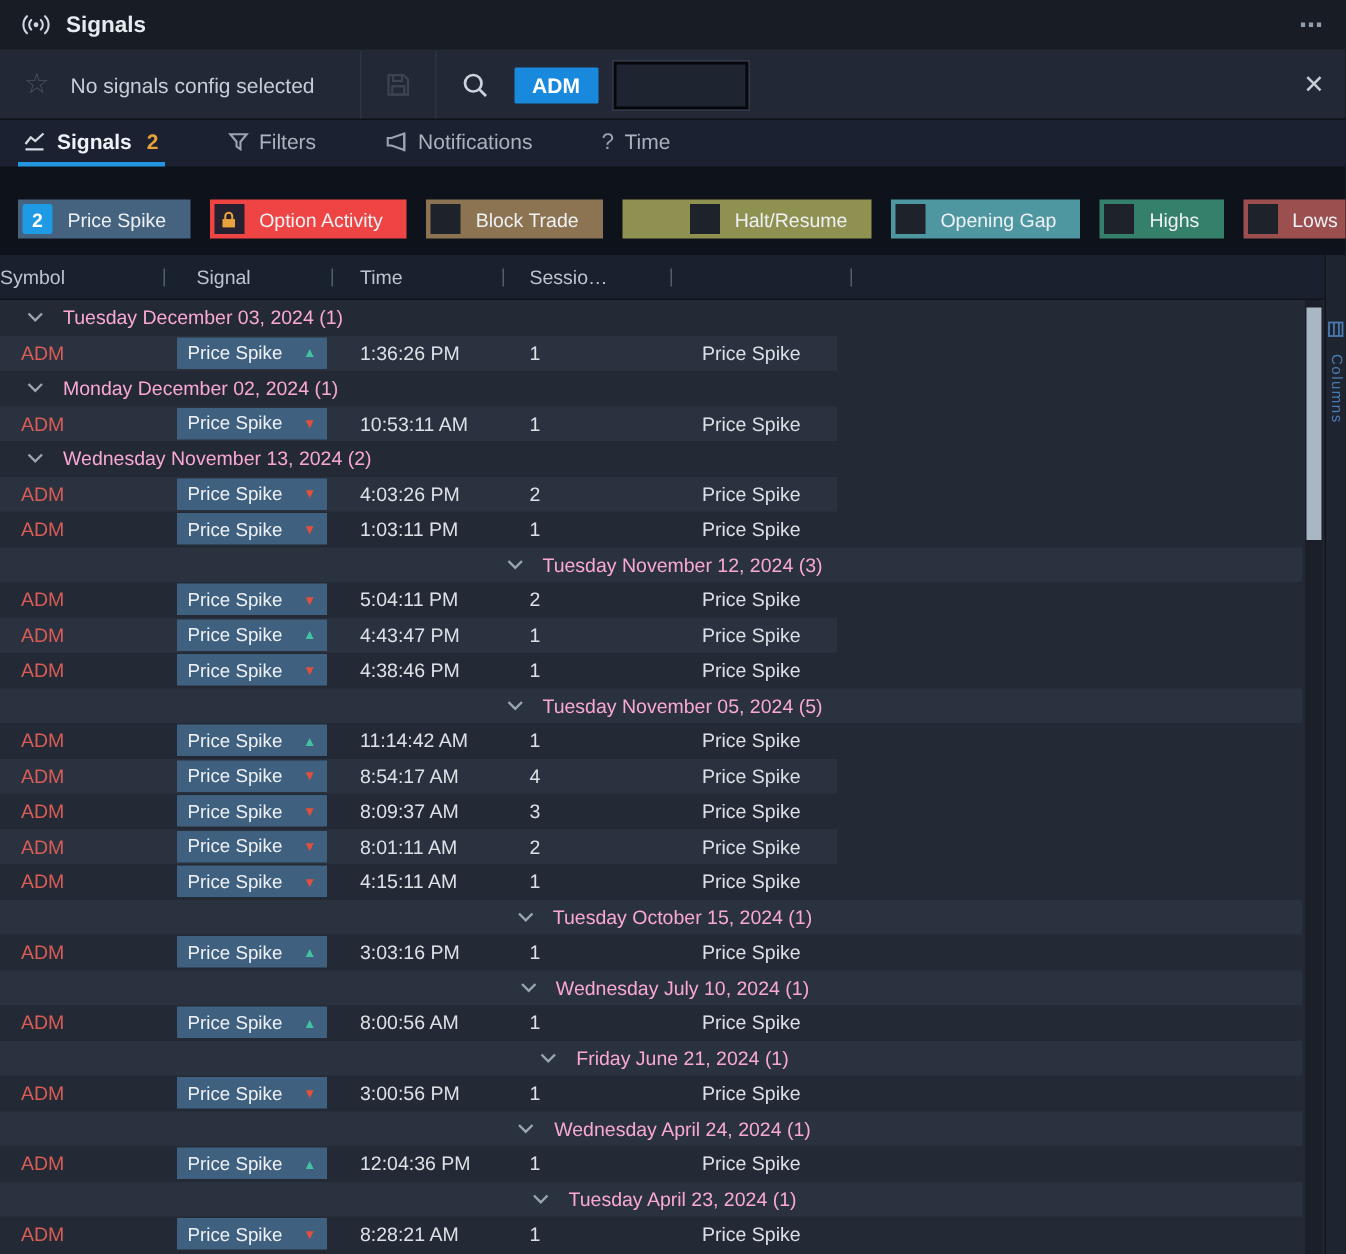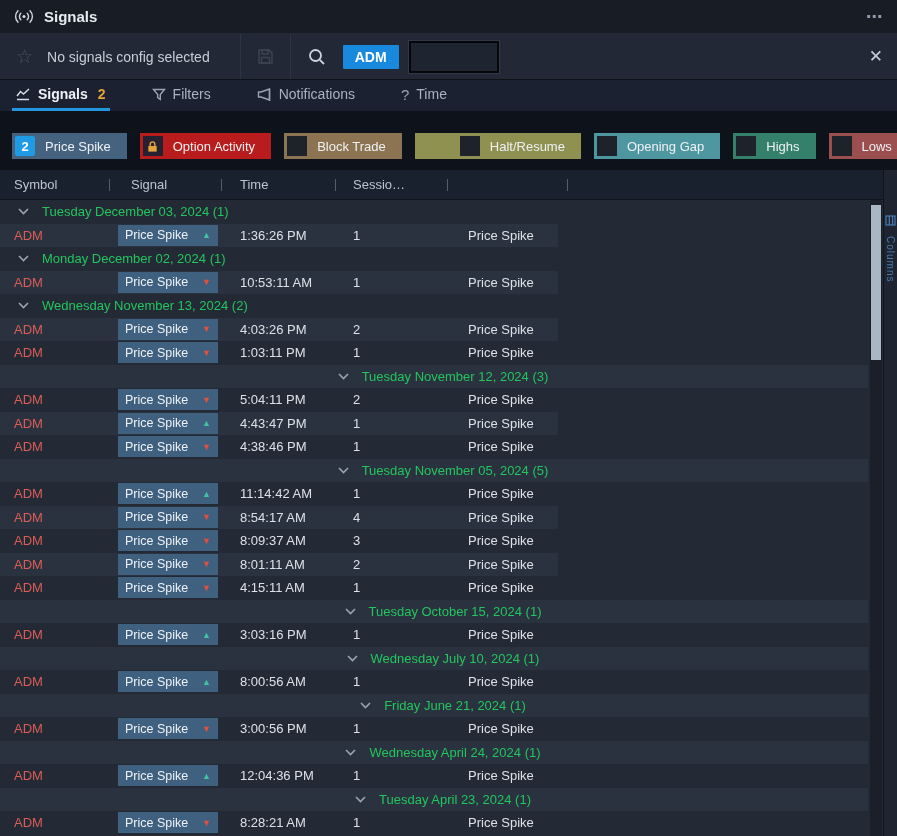--- a/index.html
+++ b/index.html
@@ -56,21 +56,21 @@
   .hcell { display:inline-block; height:100%; line-height:29px; white-space:nowrap; overflow:hidden; }
   .htick { position:absolute; top:9px; width:1px; height:12px; background:#545e6b; }
 
   
   .gridwrap { position:relative; height:636px; background:#242a35; width:883px; }
   .rows { width:868px; }
   .row { height:23.5px; display:flex; align-items:center; font-size:13px; }
   .row.group-row.alt { background:#2b323f;justify-content:center; }
   .row.data-row.alt { background:linear-gradient(to right,#2b323f 0,#2b323f 558px,rgba(0,0,0,0) 558px); }
   .chev { margin-left:18px; display:inline-flex; cursor:pointer; }
-  .gdate { margin-left:13px; color:#22c55e; }
+  .gdate { margin-left:13px; color:#f9a8d4; }
   .c { display:inline-block; white-space:nowrap; }
   .c-sym { width:110px; padding-left:14px; color:#d95d57; }
   .c-sig { width:112px; }
   .sigchip { margin-left:8px; width:100px; height:21px; background:#40607f;
     display:inline-flex; align-items:center; justify-content:space-between;
     padding:0 7px; color:#eef2f6; font-size:12.5px; }
   .sigchip .arr { font-size:9px; }
   .c-time { width:114px; padding-left:18px; }
   .c-sess { width:112px; padding-left:17px; }
   .c-desc { padding-left:20px; }
@@ -159,21 +159,21 @@
     <span class="qmark">?</span>
     <span>Time</span>
   </div>
 </div>
 
 <div class="chipsband">
     <div class="chip" style="background: rgb(69, 99, 127);">
       <span class="lead badge" style="background:#1e9be4">2</span>
       <span class="clabel">Price Spike</span>
     </div>
-    <div class="chip" style="background: #b91c1c;">
+    <div class="chip" style="background: #ef4444;">
       <span class="lead lockbox">
         <svg width="13" height="13" viewBox="0 0 14 14" fill="none" stroke="#e7a33c" stroke-width="1.5">
           <rect x="2.5" y="6.5" width="9" height="6" fill="#e7a33c" stroke="none"></rect>
           <path d="M4.5 6.5 V4.5 a2.5 2.5 0 0 1 5 0 V6.5"></path>
         </svg>
       </span>
       <span class="clabel">Option Activity</span>
     </div>
     <div class="chip" style="background: rgb(140, 116, 82);">
       <span class="lead cbox"></span>
@@ -191,21 +191,21 @@
       <span class="lead cbox"></span>
       <span class="clabel">Highs</span>
     </div>
     <div class="chip" style="background: rgb(155, 79, 79);">
       <span class="lead cbox"></span>
       <span class="clabel">Lows</span>
     </div>
   </div>
 
 <div class="theader">
-    <span class="hcell" style="width: 110px; padding-left: 14px;">Symbol</span>
+    <span class="hcell" style="width: 110px; ">Symbol</span>
     <span class="htick" style="left: 109px;"></span>
     <span class="hcell" style="width: 112px; padding-left: 21px;">Signal</span>
     <span class="htick" style="left: 221px;"></span>
     <span class="hcell" style="width: 114px; padding-left: 18px;">Time</span>
     <span class="htick" style="left: 335px;"></span>
     <span class="hcell" style="width: 112px; padding-left: 17px;">Sessio…</span>
     <span class="htick" style="left: 447px;"></span>
     <span class="htick" style="left: 567px;"></span>
   </div>
 

